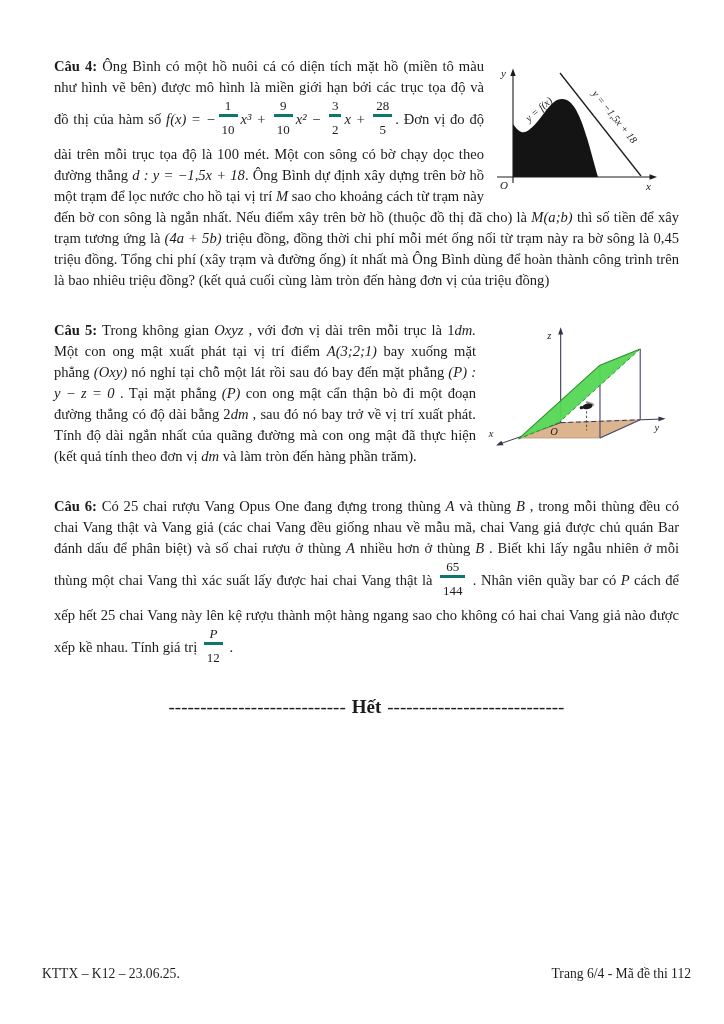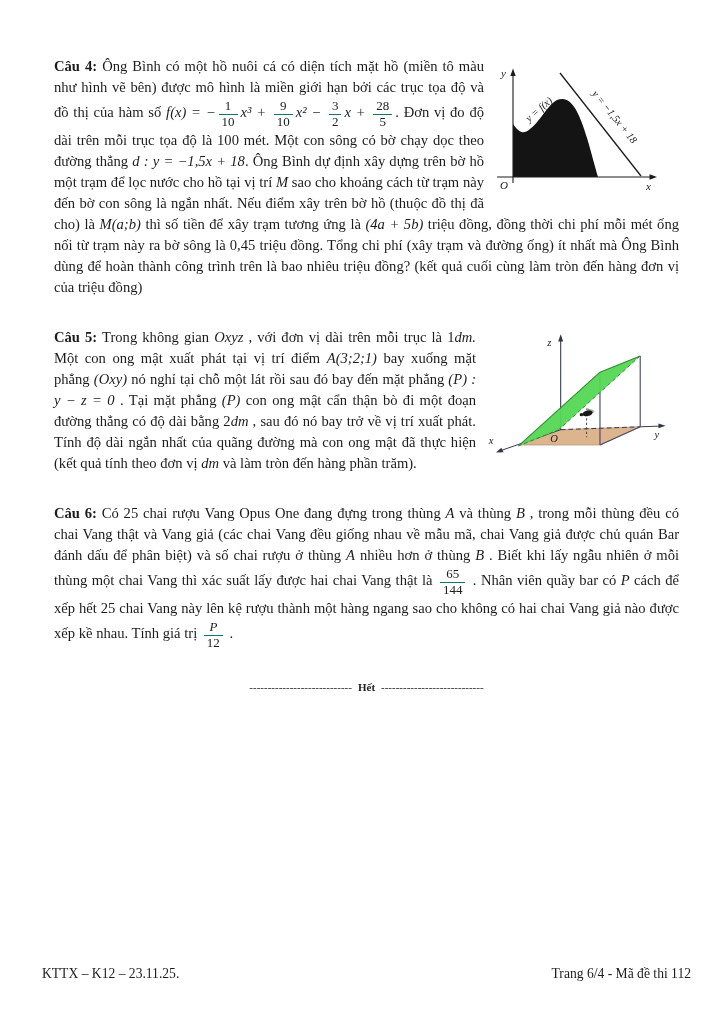--- a/index.html
+++ b/index.html
@@ -25,41 +25,41 @@
   .para .i{font-style:italic;}
   .frac{
     display:inline-block;
     text-align:center;
     vertical-align:middle;
     margin:1px 3px;
     font-size:13px;
     line-height:1.12;
   }
   .frac .num{display:block;padding:0 3px;}
-  .frac .den{display:block;padding:0 3px;border-top:1px solid #0f766e;}
+  .frac .den{display:block;padding:6px 3px;border-top:3px solid #0f766e;}
   .frac.fi .num{font-style:italic;}
   .fig{float:right;}
   .fig1{width:197px;height:132px;margin:8px 0 2px 10px;}
   .fig2{width:206px;height:141px;margin:2px 0 2px 9px;}
   svg .m{
     font-family:"Liberation Serif","DejaVu Serif",serif;
     font-style:italic;
     font-size:11px;
     fill:#1c1c1c;
   }
   svg .msm{
     font-family:"Liberation Serif","DejaVu Serif",serif;
     font-style:italic;
     font-size:10.5px;
     fill:#1c1c1c;
   }
   .het{
-    margin-top:30px;
+    margin-top:24px;
     text-align:center;
-    font-size:11px;
+    font-size:19px;
     white-space:nowrap;
   }
   .het .label{font-weight:bold;padding:0 6px;}
   .footer{
     position:absolute;
     left:42px;right:33px;top:966px;
     display:flex;
     justify-content:space-between;
     font-size:13.6px;
   }
@@ -149,17 +149,17 @@
 
   <section class="question">
     <p class="para"><span class="b">Câu 6:</span><span> Có 25 chai rượu Vang Opus One đang đựng trong thùng </span><span class="i">A</span><span> và thùng </span><span class="i">B</span><span> , trong mỗi thùng đều có chai Vang thật và Vang giả (các chai Vang đều giống nhau về mẫu mã, chai Vang giả được chủ quán Bar đánh dấu để phân biệt) và số chai rượu ở thùng </span><span class="i">A</span><span> nhiều hơn ở thùng </span><span class="i">B</span><span> . Biết khi lấy ngẫu nhiên ở mỗi thùng một chai Vang thì xác suất lấy được hai chai Vang thật là </span><span class="frac"><span class="num">65</span><span class="den">144</span></span><span> . Nhân viên quầy bar có </span><span class="i">P</span><span> cách để xếp hết 25 chai Vang này lên kệ rượu thành một hàng ngang sao cho không có hai chai Vang giả nào được xếp kề nhau. Tính giá trị </span><span class="frac fi"><span class="num">P</span><span class="den">12</span></span><span> .</span></p>
   </section>
 
   <div class="het">
     <span>----------------------------</span><span class="label">Hết</span><span>----------------------------</span>
   </div>
 
   <div class="footer">
-    <span>KTTX – K12 – 23.11.25.</span>
+    <span>KTTX – K12 – 23.06.25.</span>
     <span>Trang 6/4 - Mã đề thi 112</span>
   </div>
 
 </div>
 
 </body></html>

